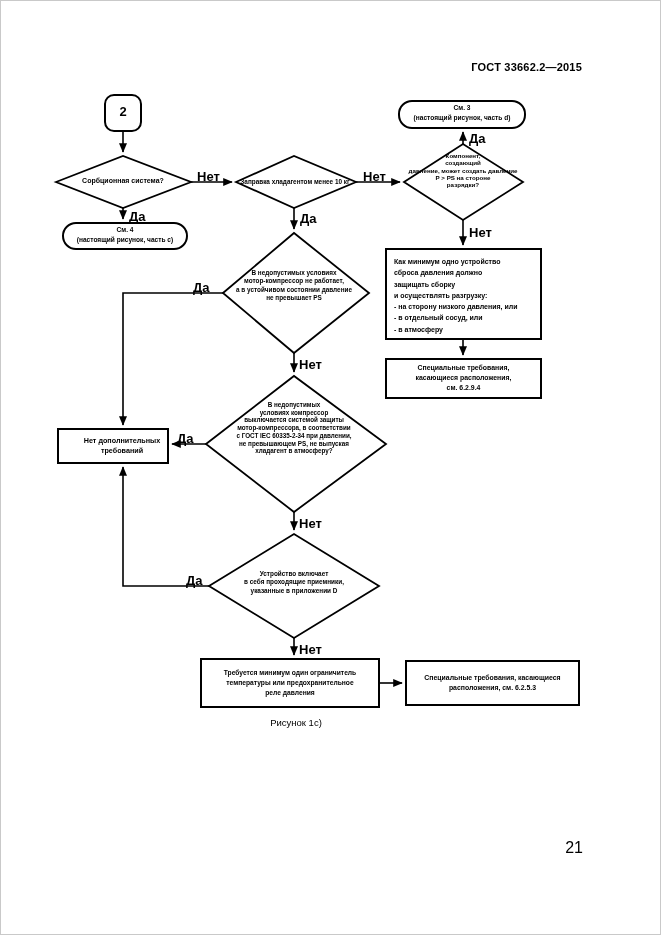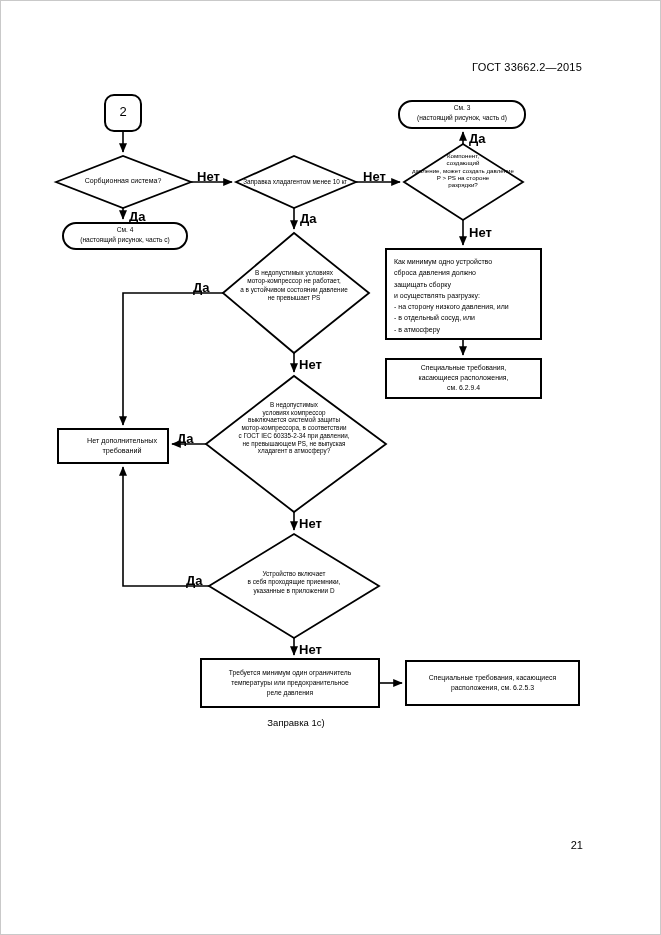--- a/index.html
+++ b/index.html
@@ -10,33 +10,33 @@
     width: 661px;
     height: 935px;
     background: #ffffff;
     border: 1px solid #c9c9c9;
     overflow: hidden;
   }
   svg.chart-lines { position: absolute; left: 0; top: 0; z-index: 0; }
   .txt {
     position: absolute;
     z-index: 2;
-    font-weight: 400;
+    font-weight: 700;
     text-align: center;
     white-space: pre-line;
     color: #000;
   }
   .doc-header {
     left: 380px; top: 60px; width: 201px;
     font-size: 11px; letter-spacing: 0.2px;
     text-align: right;
   }
   .page-number {
     left: 548px; top: 838px; width: 34px;
-    font-size: 11px; font-weight: 400; text-align: right;
+    font-size: 16px; font-weight: 400; text-align: right;
   }
   .caption {
     left: 235px; top: 716px; width: 120px;
     font-size: 9.5px; font-weight: 400;
   }
   .start-label { left: 104px; top: 94px; width: 36px; height: 36px; line-height: 34px; font-size: 13px; }
   .term-see3 { left: 398px; top: 102px; width: 126px; font-size: 6.6px; line-height: 1.45; }
   .term-see4 { left: 62px; top: 224px; width: 124px; font-size: 6.6px; line-height: 1.45; }
   .d-sorption { left: 60px; top: 176px; width: 124px; font-size: 7px; }
   .d-charge { left: 237px; top: 176.5px; width: 114px; font-size: 6.4px; }
@@ -92,21 +92,21 @@
     <path d="M293,352 L293,371" stroke="#000" stroke-width="1.6" fill="none" marker-end="url(#arr)"></path>
     <path d="M205,443 L171,443" stroke="#000" stroke-width="1.6" fill="none" marker-end="url(#arr)"></path>
     <path d="M293,511 L293,529" stroke="#000" stroke-width="1.6" fill="none" marker-end="url(#arr)"></path>
     <path d="M208,585 L122,585 L122,466" stroke="#000" stroke-width="1.6" fill="none" marker-end="url(#arr)"></path>
     <path d="M293,637 L293,654" stroke="#000" stroke-width="1.6" fill="none" marker-end="url(#arr)"></path>
     <path d="M378,682 L401,682" stroke="#000" stroke-width="1.6" fill="none" marker-end="url(#arr)"></path>
   </svg>
 
   <div class="txt doc-header">ГОСТ 33662.2—2015</div>
   <div class="txt page-number">21</div>
-  <div class="txt caption">Заправка 1с)</div>
+  <div class="txt caption">Рисунок 1с)</div>
 
   <div class="txt start-label">2</div>
   <div class="txt term-see3">См. 3
 (настоящий рисунок, часть d)</div>
   <div class="txt term-see4">См. 4
 (настоящий рисунок, часть c)</div>
   <div class="txt d-sorption">Сорбционная система?</div>
   <div class="txt d-charge">Заправка хладагентом менее 10 кг</div>
   <div class="txt d-component">Компонент,
 создающий

